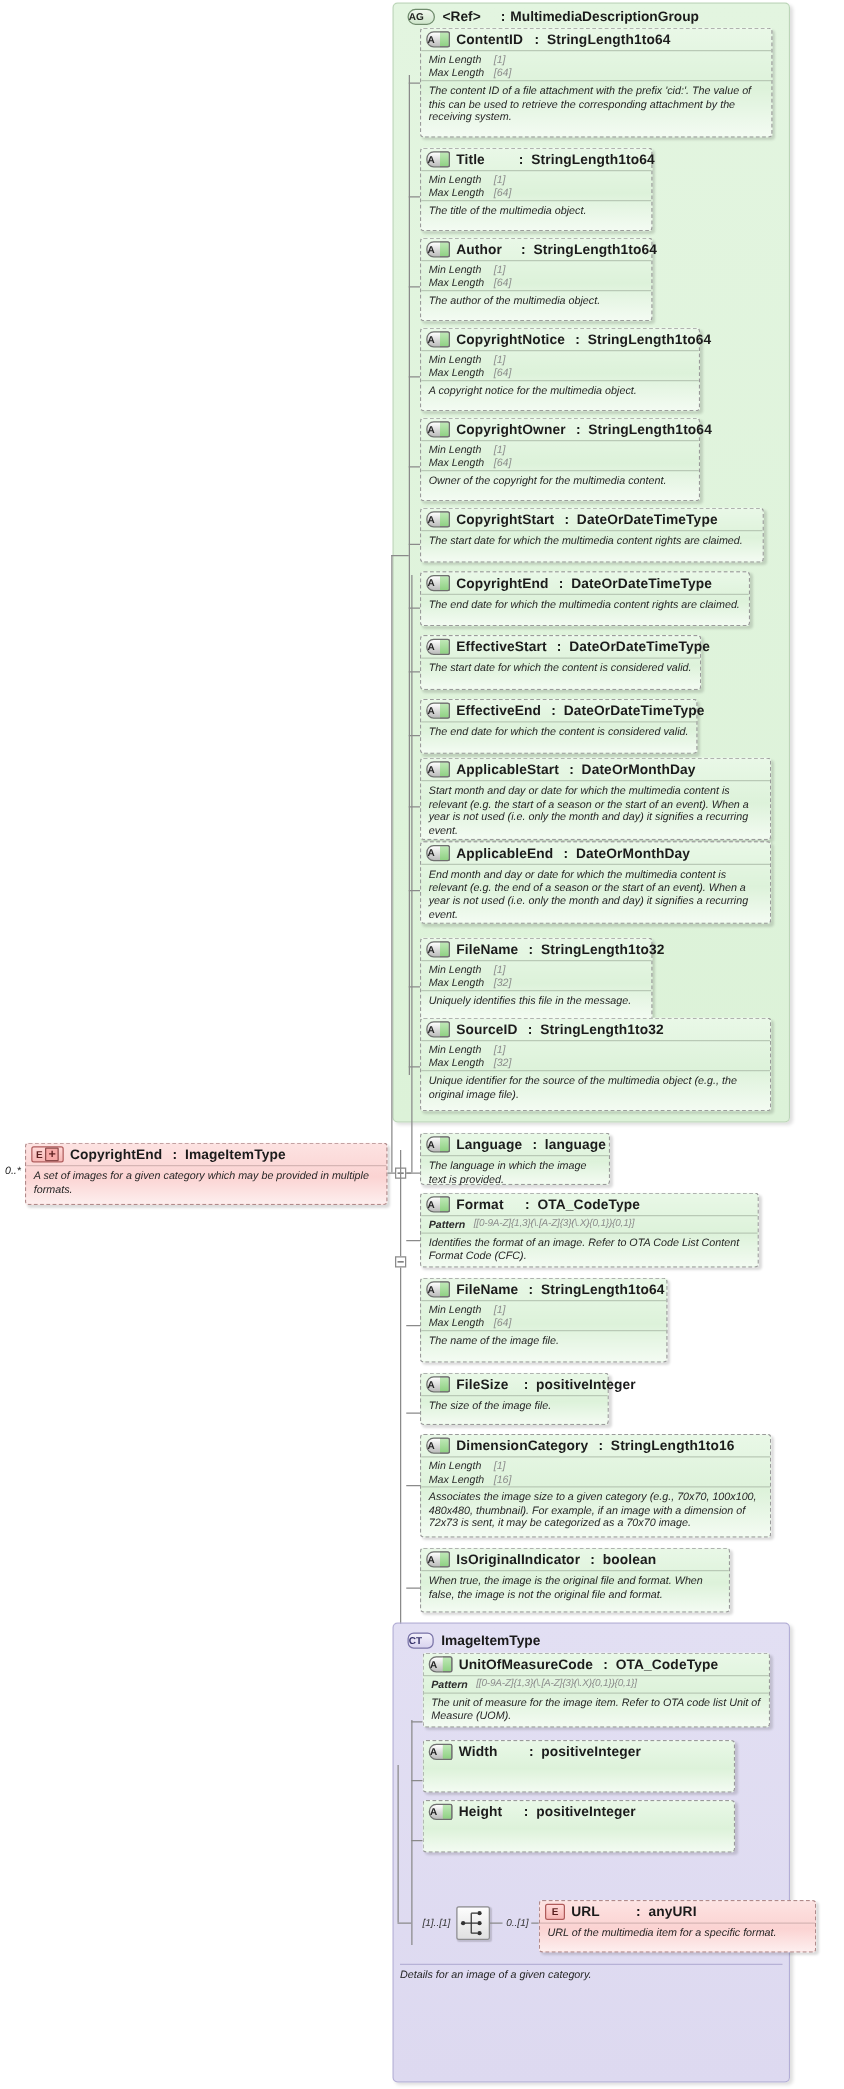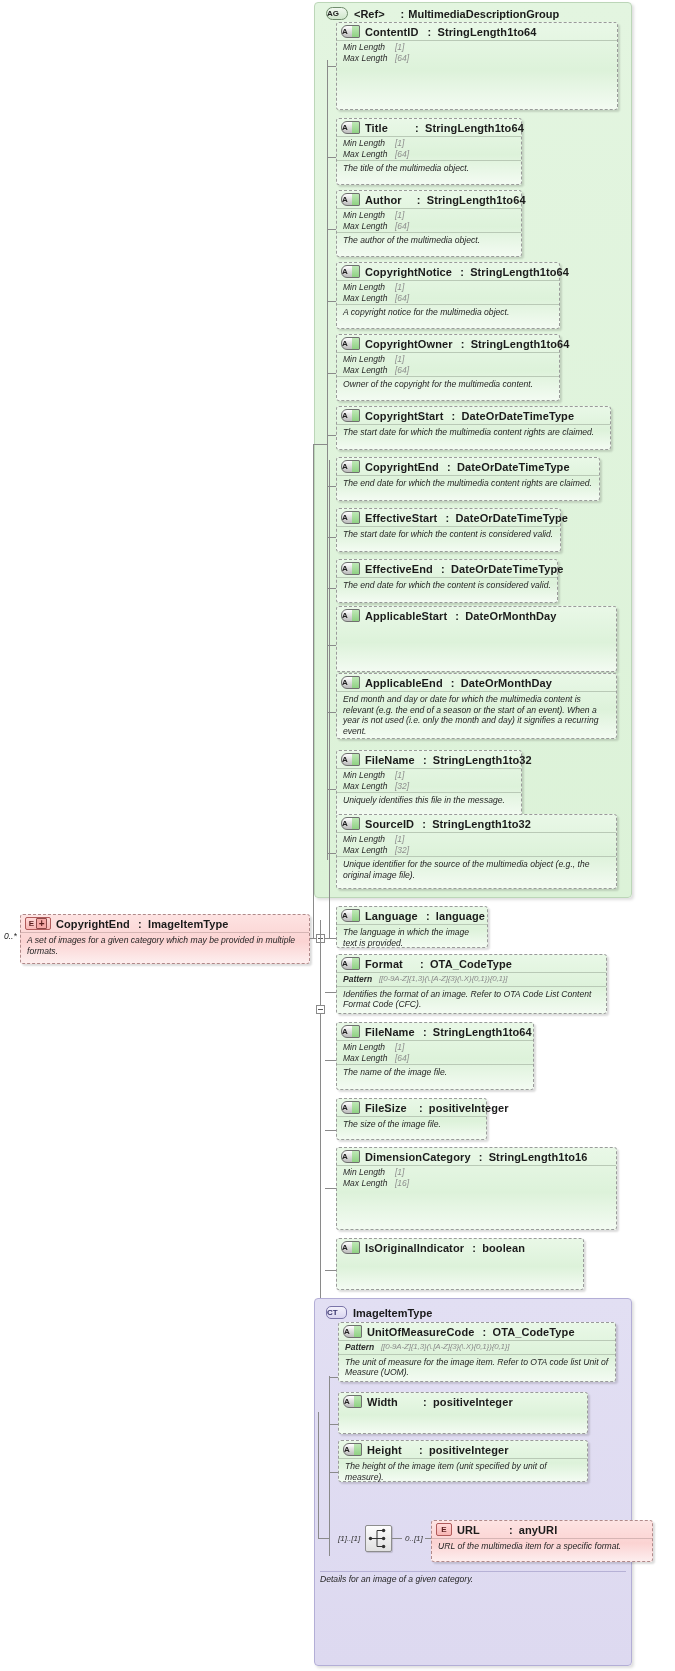--- a/index.html
+++ b/index.html
@@ -225,20 +225,21 @@
   <div class="facets">
     <div class="facet-row">
         <span class="facet-label">Min Length</span>
         <span class="facet-val">[1]</span>
       </div>
     <div class="facet-row">
         <span class="facet-label">Max Length</span>
         <span class="facet-val">[64]</span>
       </div>
   </div>
+  <div class="doc">The content ID of a file attachment with the prefix 'cid:'. The value of this can be used to retrieve the corresponding attachment by the receiving system.</div>
 </div>
 <div class="ln lnh" style="left:327px; top:66px; width:9px;"></div>
 
 <div class="node attr" style="left:336px; top:118px; width:186px; height:67px;">
   <div class="node-head">
     <span class="badge a">A</span>
     <span class="node-title">
       <span>Title</span>
       <span class="sep" style="margin-left:24px;">:</span>
       <span style="margin-left:3px;">StringLength1to64</span>
@@ -381,20 +382,21 @@
 
 <div class="node attr" style="left:336px; top:606px; width:281px; height:66px;">
   <div class="node-head">
     <span class="badge a">A</span>
     <span class="node-title">
       <span>ApplicableStart</span>
       <span class="sep" style="margin-left:5px;">:</span>
       <span style="margin-left:3px;">DateOrMonthDay</span>
     </span>
   </div>
+  <div class="doc">Start month and day or date for which the multimedia content is relevant (e.g. the start of a season or the start of an event). When a year is not used (i.e. only the month and day) it signifies a recurring event.</div>
 </div>
 <div class="ln lnh" style="left:327px; top:645px; width:9px;"></div>
 
 <div class="node attr" style="left:336px; top:673px; width:281px; height:66px;">
   <div class="node-head">
     <span class="badge a">A</span>
     <span class="node-title">
       <span>ApplicableEnd</span>
       <span class="sep" style="margin-left:5px;">:</span>
       <span style="margin-left:3px;">DateOrMonthDay</span>
@@ -557,32 +559,34 @@
   <div class="facets">
     <div class="facet-row">
         <span class="facet-label">Min Length</span>
         <span class="facet-val">[1]</span>
       </div>
     <div class="facet-row">
         <span class="facet-label">Max Length</span>
         <span class="facet-val">[16]</span>
       </div>
   </div>
+  <div class="doc">Associates the image size to a given category (e.g., 70x70, 100x100, 480x480, thumbnail). For example, if an image with a dimension of 72x73 is sent, it may be categorized as a 70x70 image.</div>
 </div>
 <div class="ln lnh" style="left:325px; top:1188px; width:11px;"></div>
 
 <div class="node attr" style="left:336px; top:1238px; width:248px; height:52px;">
   <div class="node-head">
     <span class="badge a">A</span>
     <span class="node-title">
       <span>IsOriginalIndicator</span>
       <span class="sep" style="margin-left:5px;">:</span>
       <span style="margin-left:3px;">boolean</span>
     </span>
   </div>
+  <div class="doc">When true, the image is the original file and format. When false, the image is not the original file and format.</div>
 </div>
 <div class="ln lnh" style="left:325px; top:1270px; width:11px;"></div>
 
 <div class="ct-box" style="left:314px; top:1298px; width:318px; height:368px;"></div>
 
 <div class="box-head" style="position:absolute; left:320px; top:1303px;">
   <span class="badge ct">CT</span>
   <span class="box-title">ImageItemType</span>
 </div>
 
@@ -625,21 +629,20 @@
 
 <div class="node attr" style="left:338px; top:1440px; width:250px; height:42px;">
   <div class="node-head">
     <span class="badge a">A</span>
     <span class="node-title">
       <span>Height</span>
       <span class="sep" style="margin-left:14px;">:</span>
       <span style="margin-left:3px;">positiveInteger</span>
     </span>
   </div>
-  <div class="doc">The height of the image item (unit specified by unit of measure).</div>
 </div>
 <div class="ln lnh" style="left:329px; top:1472px; width:9px;"></div>
 
 <div class="card" style="left:338px; top:1534px;">[1]..[1]</div>
 
 <div class="seq-icon" style="left:365px; top:1525px;">
   <svg width="25" height="25" viewBox="0 0 25 25" aria-hidden="true">
     <circle cx="4.5" cy="12.5" r="1.7" fill="#333"></circle>
     <line x1="6" y1="12.5" x2="11" y2="12.5" stroke="#333" stroke-width="1"></line>
     <line x1="11" y1="4.5" x2="11" y2="20.5" stroke="#333" stroke-width="1"></line>

